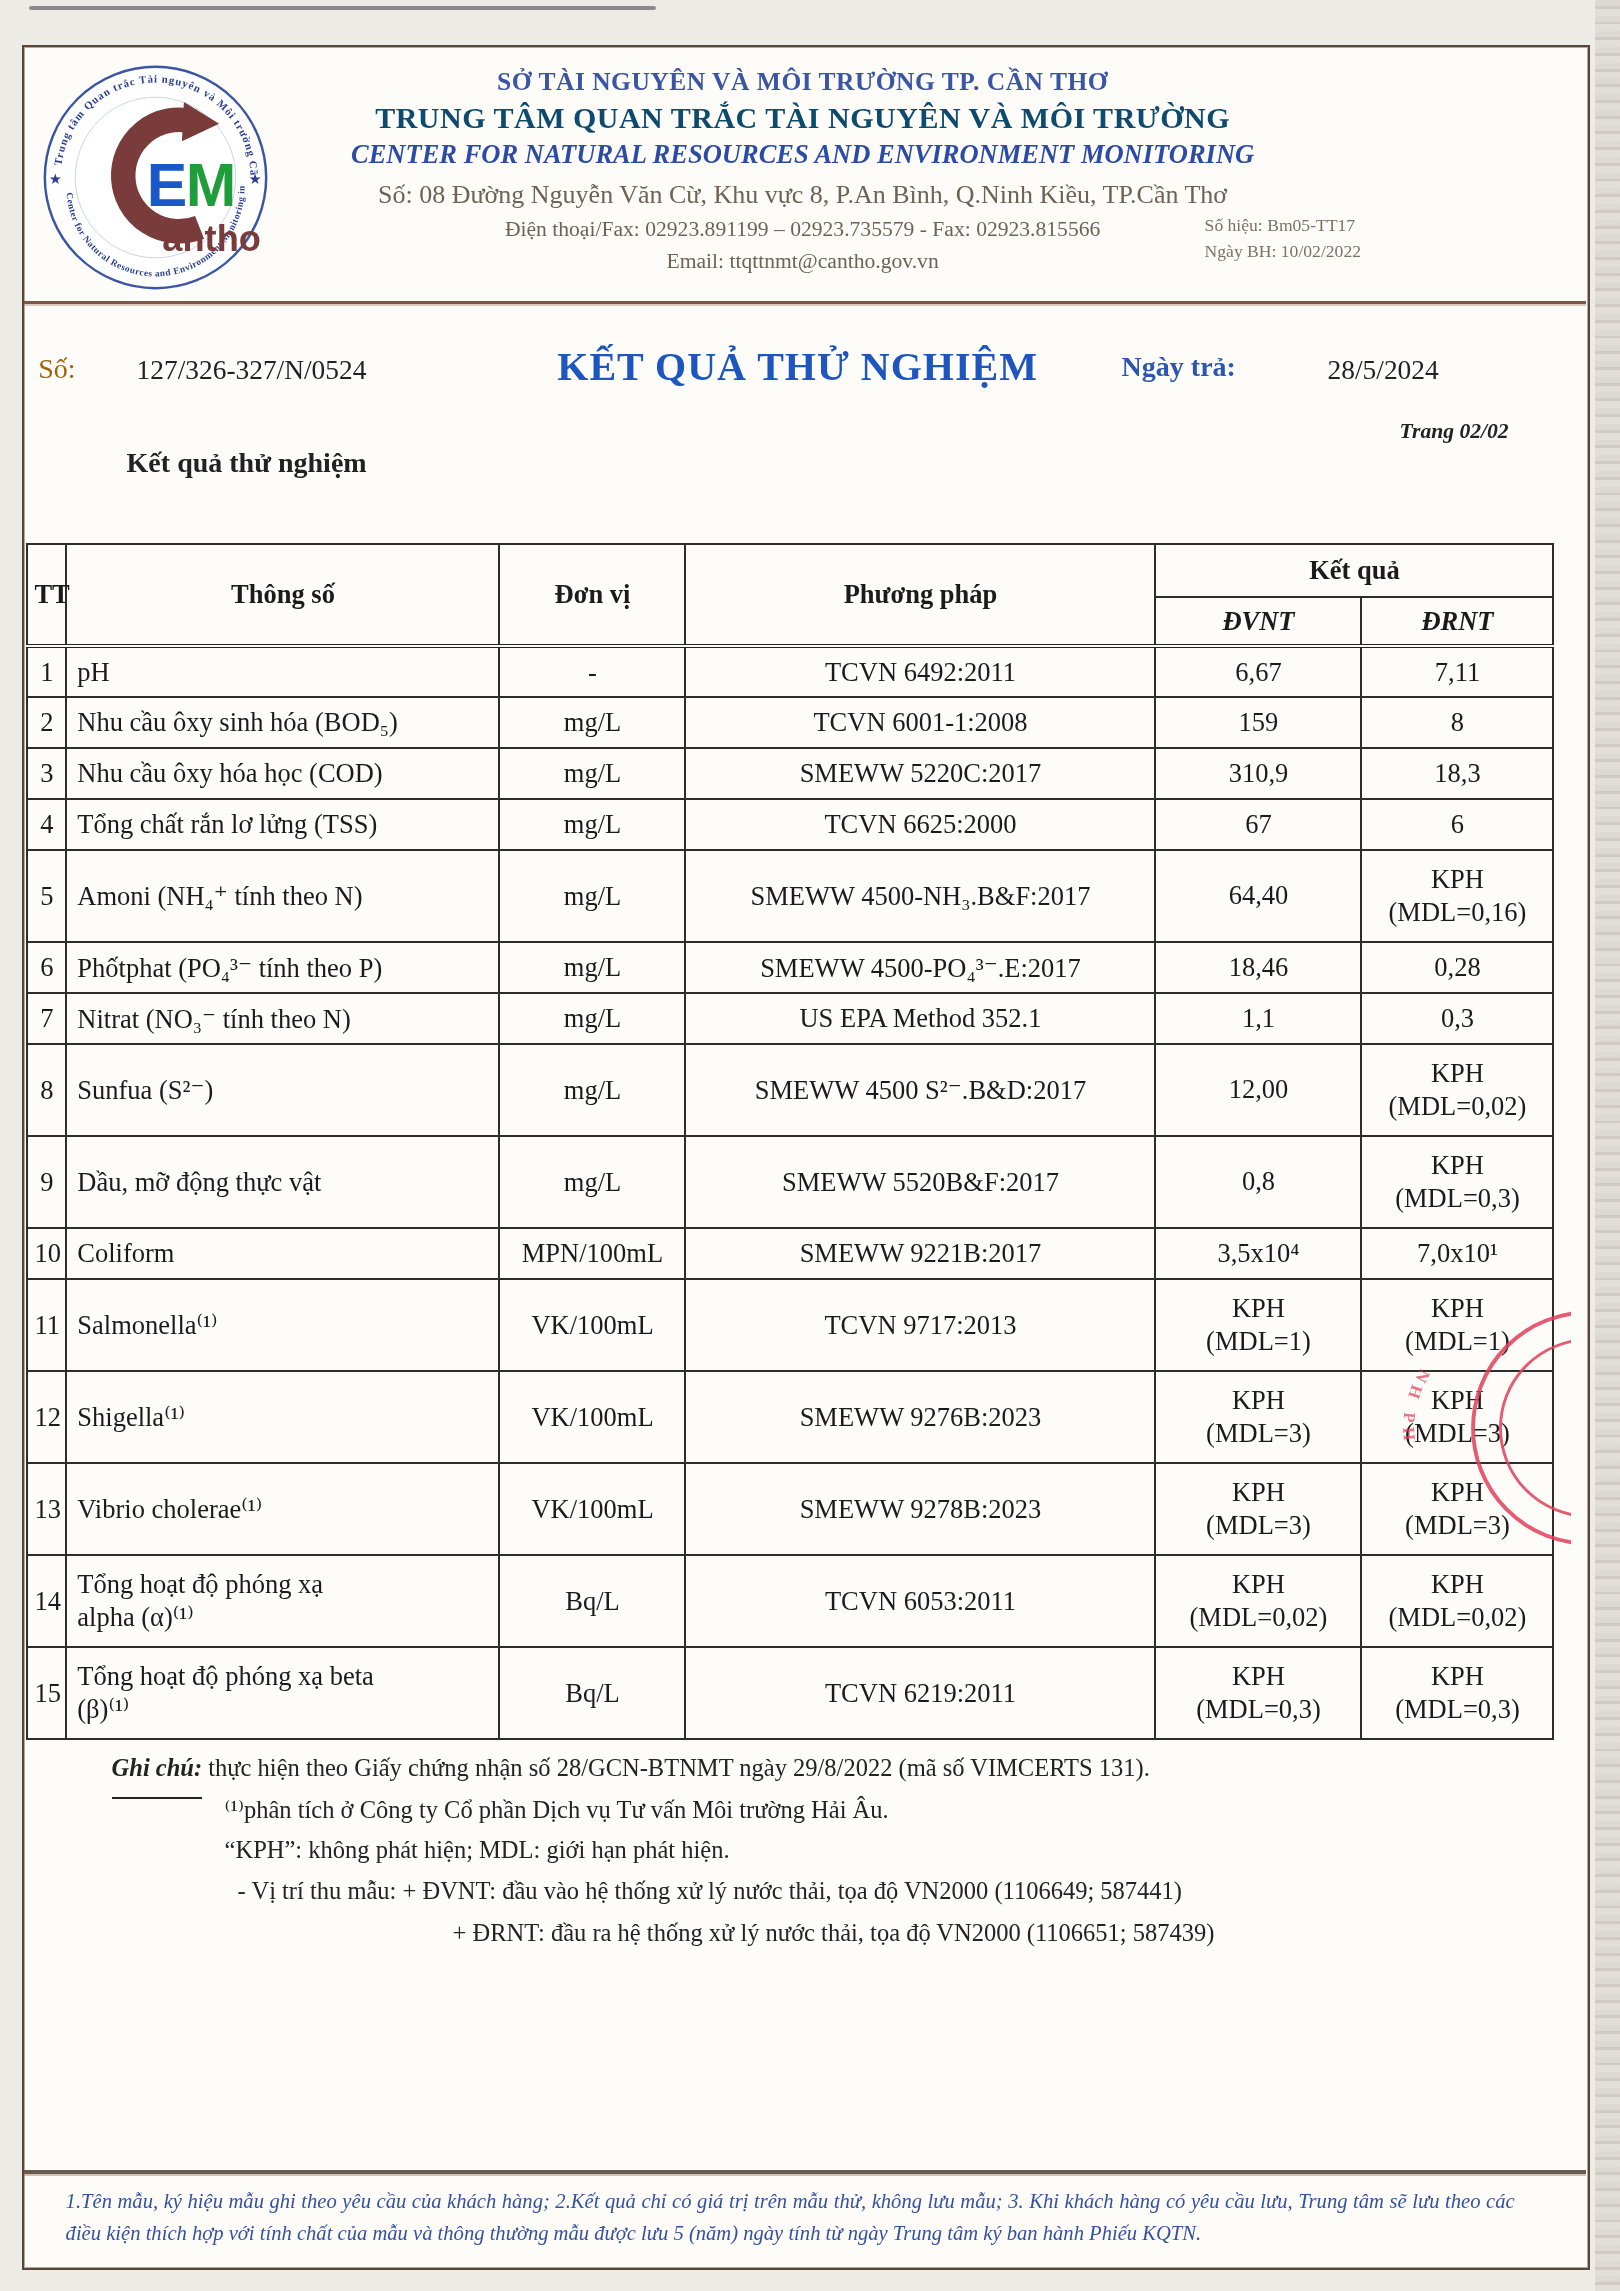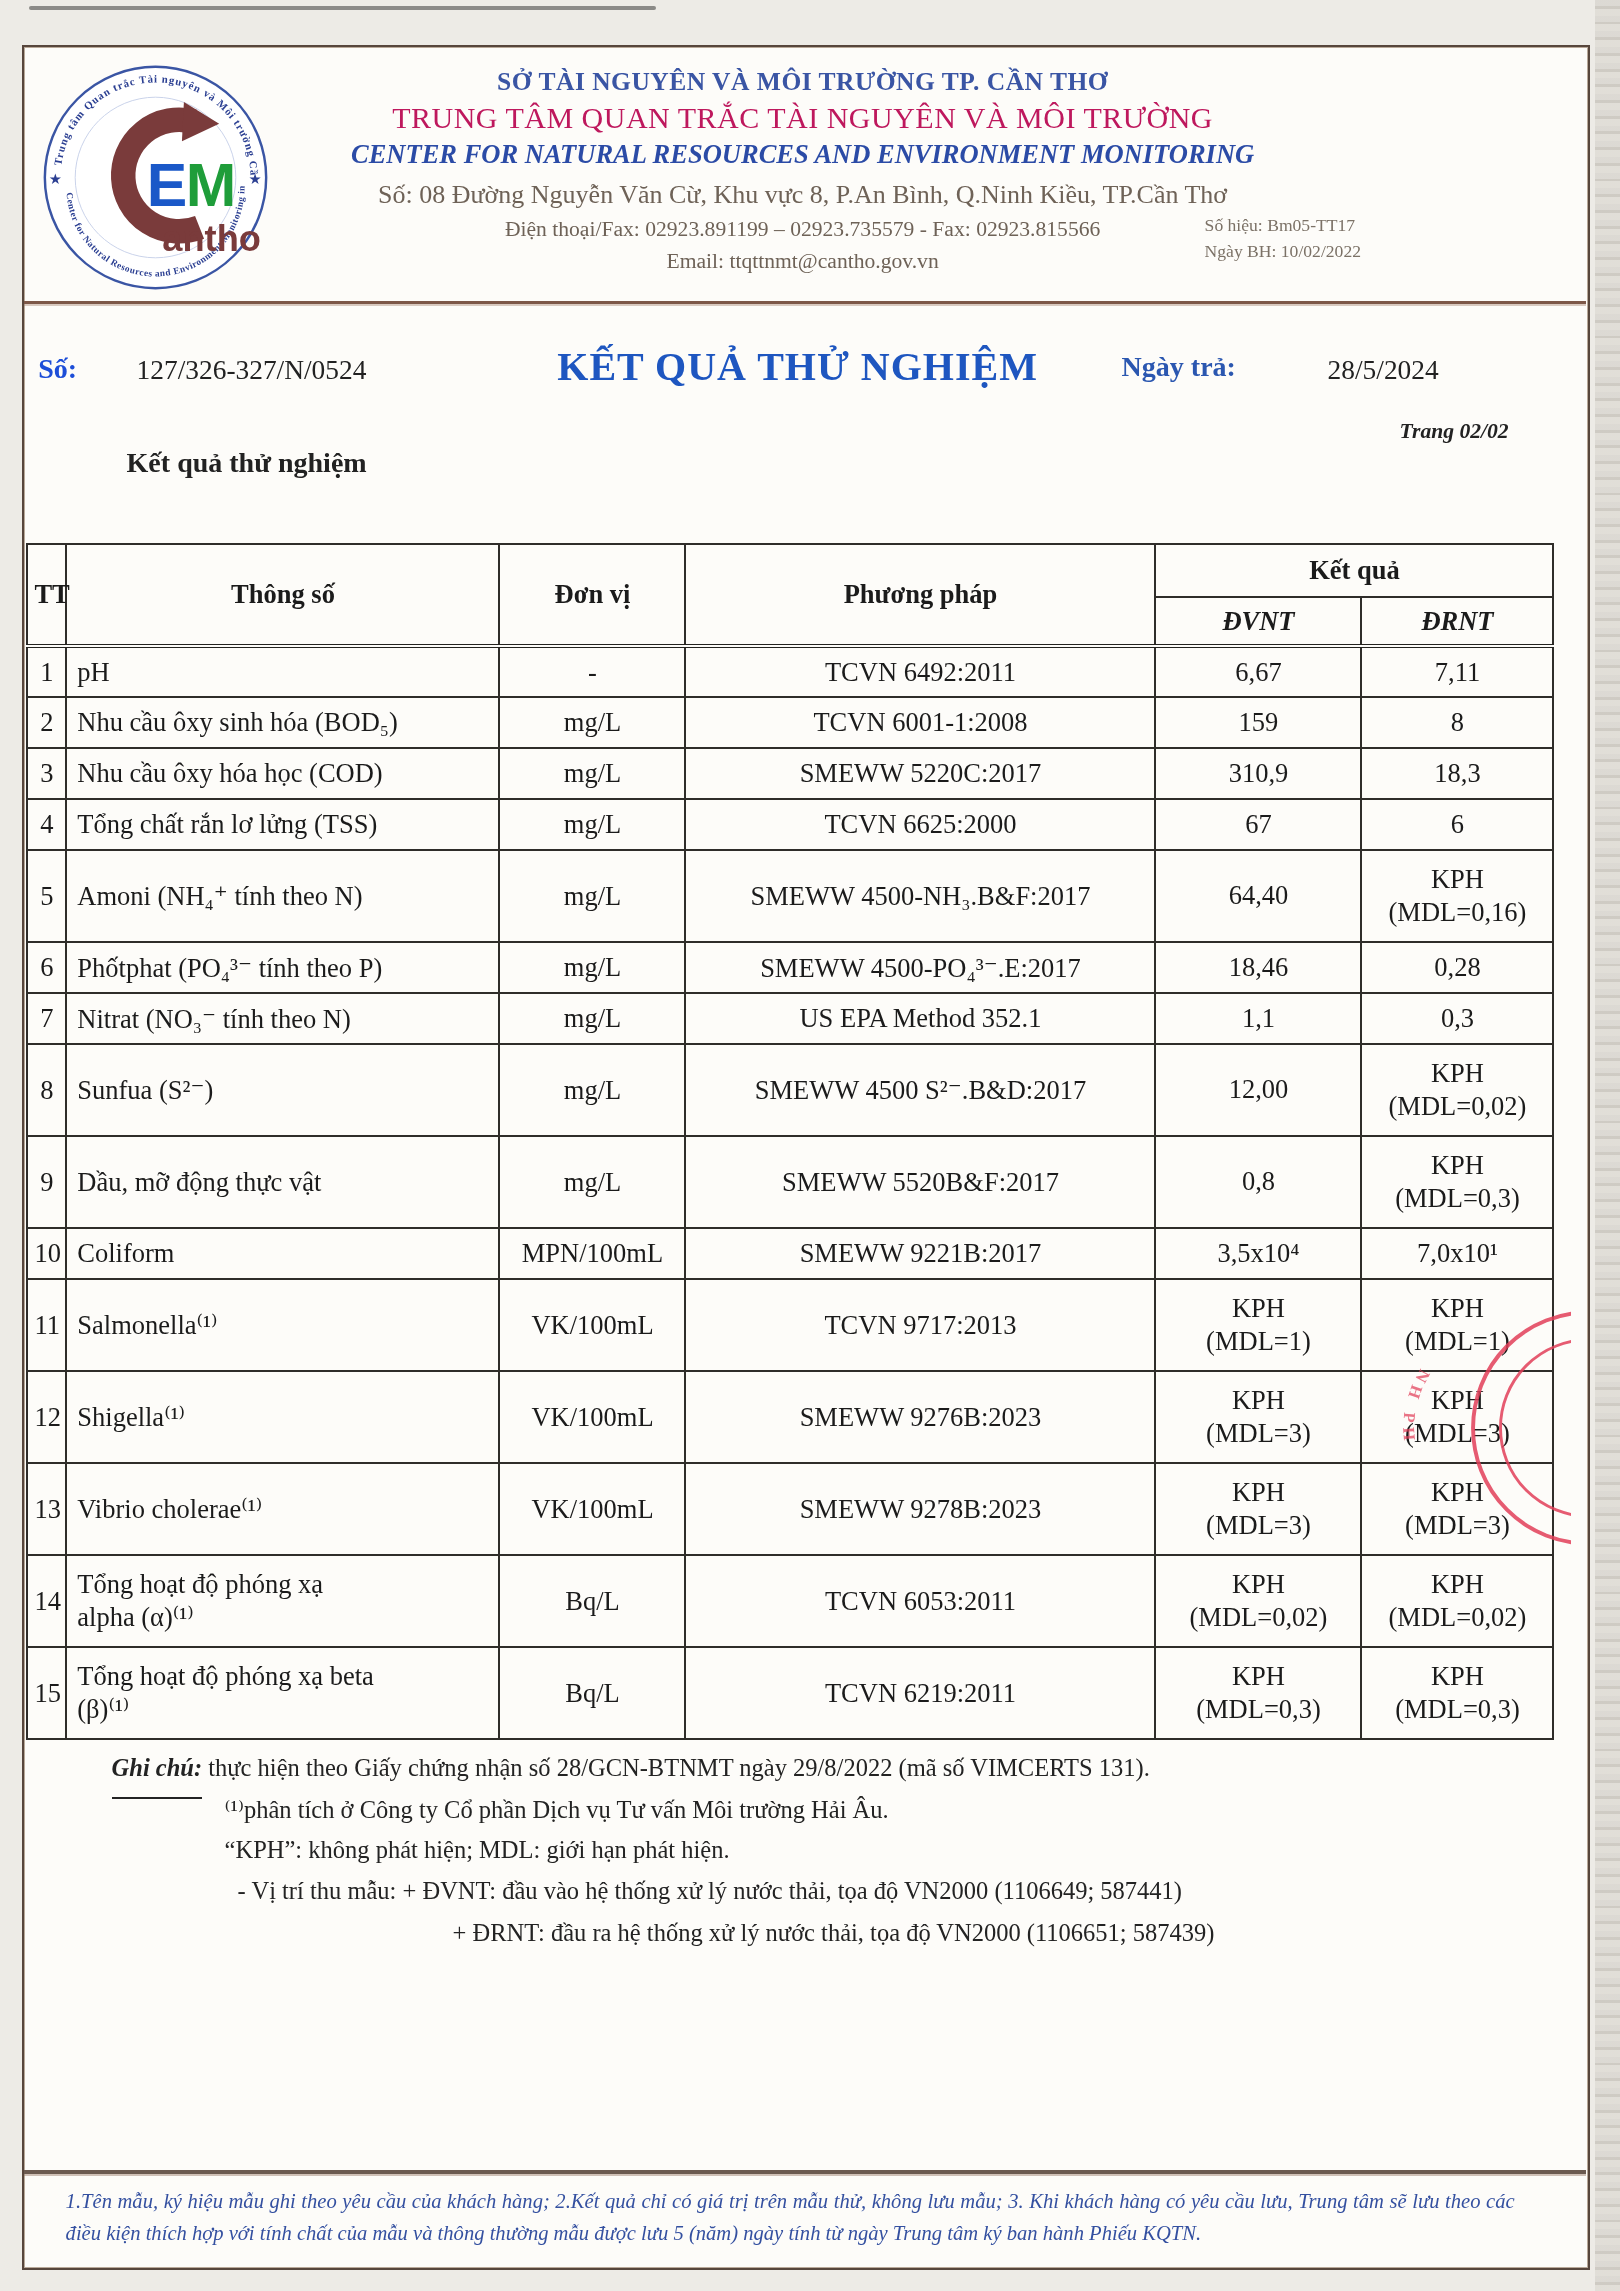--- a/index.html
+++ b/index.html
@@ -15,29 +15,29 @@
   .scan-smudge{position:absolute;left:29px;top:5.9px;width:627px;height:3.9px;background:#3a3a38;opacity:.55;border-radius:2px;}
   .page{
     position:absolute;left:21.6px;top:45px;width:1568px;height:2225px;
     background:#fdfcf9;border:2.9px solid #57463c;box-sizing:border-box;
     box-shadow:0 0 0 1px #b9a999 inset;
   }
   
   .logo{position:absolute;left:13.7px;top:11.8px;width:237px;height:237px;}
   .hdr-center{position:absolute;left:294px;top:19.6px;width:970px;text-align:center;}
   .org1{font-size:25.5px;font-weight:bold;color:#3a55a4;letter-spacing:0.5px;}
-  .org2{font-size:30px;font-weight:normal;color:#be185d;margin-top:4.9px;letter-spacing:0.5px;}
+  .org2{font-size:30px;font-weight:bold;color:#0c4a6e;margin-top:4.9px;letter-spacing:0.5px;}
   .org3{font-size:26.5px;font-weight:bold;font-style:italic;color:#2b4ba6;margin-top:3.9px;}
   .addr{font-size:26px;color:#6e6257;margin-top:9.8px;}
   .phone{font-size:21.6px;color:#6e6257;margin-top:6.9px;}
   .email{font-size:21.6px;color:#6e6257;margin-top:6.9px;}
   .form-code{position:absolute;left:1181px;top:165px;width:255px;font-size:17.6px;color:#7b7166;line-height:1.5;text-align:left;}
   .hdr-divider{position:absolute;left:0px;top:254px;width:1562px;height:0;border-top:3.9px solid #7d5848;box-shadow:0 2px 0 rgba(160,125,105,.4);}
   
-  .so-label{position:absolute;left:14.7px;top:306px;font-size:28px;font-weight:bold;color:#1d4ed8;}
+  .so-label{position:absolute;left:14.7px;top:306px;font-size:28px;font-weight:normal;color:#a16207;}
   .so-value{position:absolute;left:113px;top:308px;font-size:27.4px;color:#222;}
   .doc-title{position:absolute;left:421px;top:296px;width:706px;text-align:center;font-size:40px;font-weight:bold;color:#1e56c0;letter-spacing:1px;}
   .ngaytra-label{position:absolute;left:1098px;top:304px;font-size:28px;font-weight:bold;color:#2b57b0;}
   .ngaytra-value{position:absolute;left:1304px;top:308px;font-size:27.4px;color:#222;}
   .page-no{position:absolute;left:1274px;top:372px;width:211px;text-align:right;font-size:21.6px;font-weight:bold;font-style:italic;color:#222;}
   .section-heading{position:absolute;left:103px;top:400px;font-size:28px;font-weight:bold;color:#222;}
   
   .result-table{position:absolute;left:2.9px;top:496px;border-collapse:collapse;table-layout:fixed;width:1527px;
     font-size:26.5px;color:#1b1b1b;border-radius:23px;}
   .result-table th,.result-table td{border:2px solid #2f2d2a;padding:0 5.9px;text-align:center;vertical-align:middle;}

